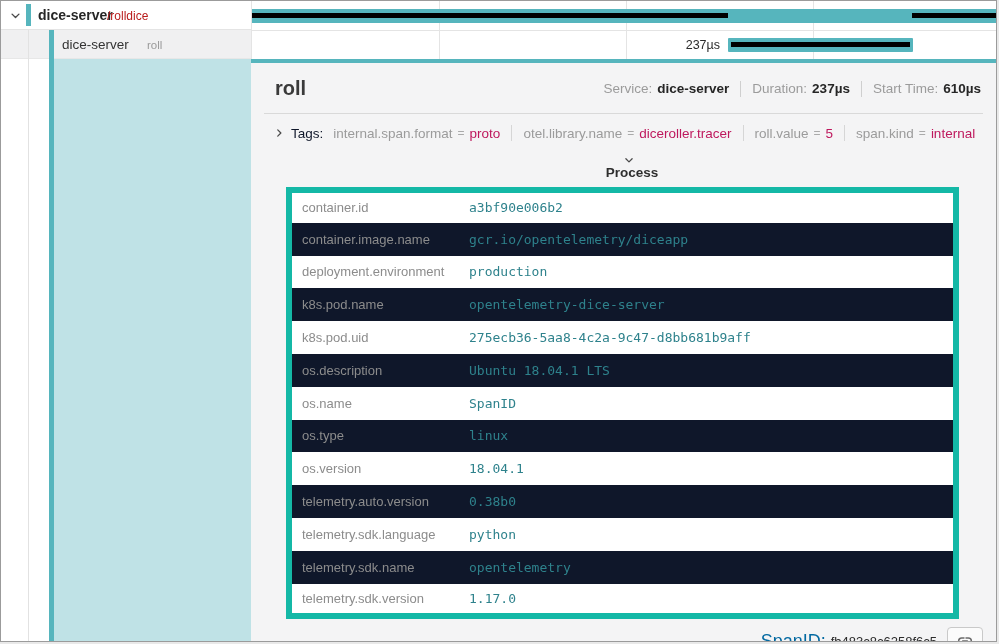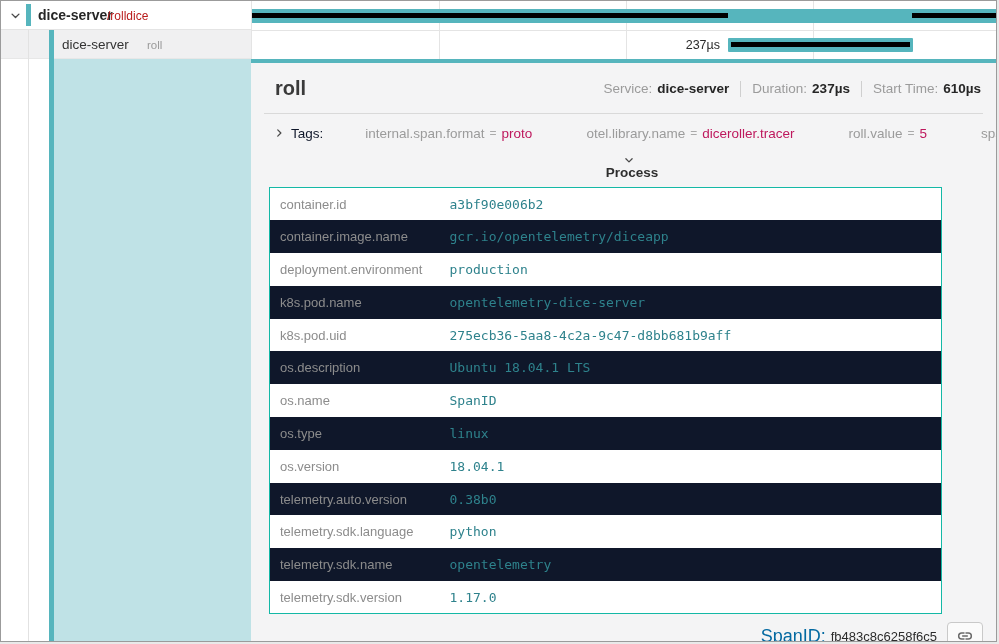--- a/index.html
+++ b/index.html
@@ -60,31 +60,31 @@
     padding:14px 2px 13px 11px; border-bottom:1px solid #d9d9d9;
   }
   .d-title { font-size:20px; font-weight:700; color:#3a3a3a; }
   .d-meta { display:flex; align-items:center; font-size:13.5px; }
   .d-meta .lbl { color:#9b9b9b; margin-right:5px; }
   .d-meta .val { color:#262626; font-weight:700; }
   .meta-sep { width:1px; height:16px; background:#cfcfcf; margin:0 11px; }
 
   .tags-row { display:flex; align-items:center; padding:11px 0 9px 10px; font-size:13.5px; cursor:pointer; }
   .tags-heading { font-weight:400; color:#0f172a; margin:0 10px 0 7px; }
-  .tag-item { display:flex; align-items:center;margin-left:32px; }
+  .tag-item { display:flex; align-items:center; }
   .tag-key { color:#9b9b9b; }
   .tag-eq { color:#aaa; margin:0 5px; font-size:12px; }
   .tag-val { color:#be185d; }
   .tag-sep { width:1px; height:16px; background:#d6d6d6; margin:0 11px; }
 
   .process-row { display:flex; align-items:center; padding:5px 0 7px 10px; cursor:pointer;flex-direction:column; }
   .process-heading { font-weight:700; color:#2e2e2e; font-size:13.5px; margin-left:7px; }
 
   .kv-table {
-    margin-left:5px; width:673px; border:1px solid #14b8a6;
+    margin-left:22px; width:673px; border:6px solid #14b8a6;
     border-collapse:collapse; background:#fff;
   }
   .kv-table tr { height:32.8px; }
   .kv-table tr.alt { background:#0f172a; }
   .kv-key { width:172px; color:#8c8c8c; font-size:13px; padding-left:10px; }
   .kv-val { font-family:"DejaVu Sans Mono", monospace; font-size:13px; color:#2e828c; padding-left:8px; }
 
   .d-footer { display:flex; justify-content:flex-end; align-items:center; padding:8px 0 0 0; }
   .spanid-label { color:#0369a1; font-size:18px;text-decoration:underline; }
   .spanid-value { color:#2b2b2b; font-size:13px; font-weight:400; margin-left:5px; }

